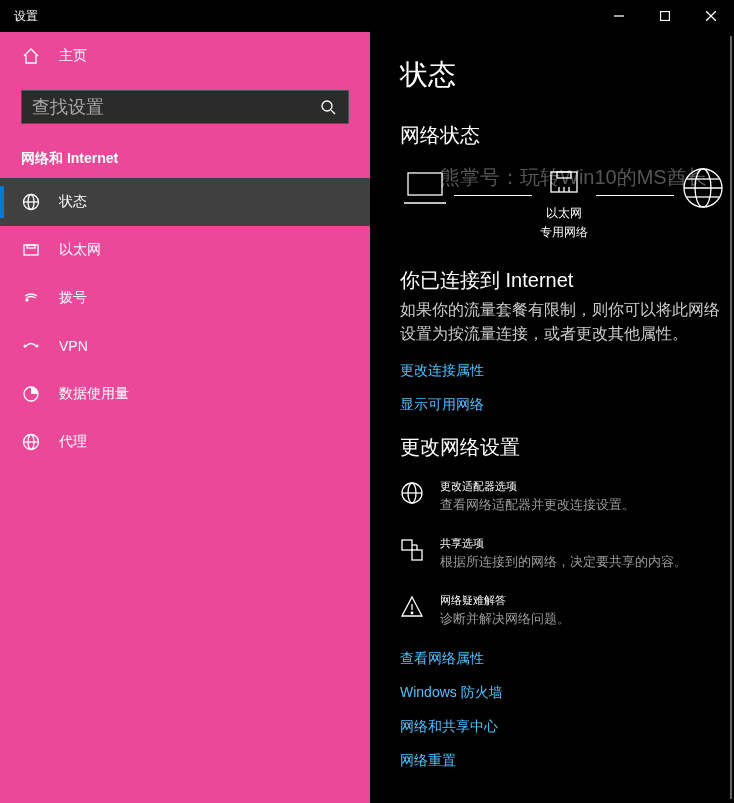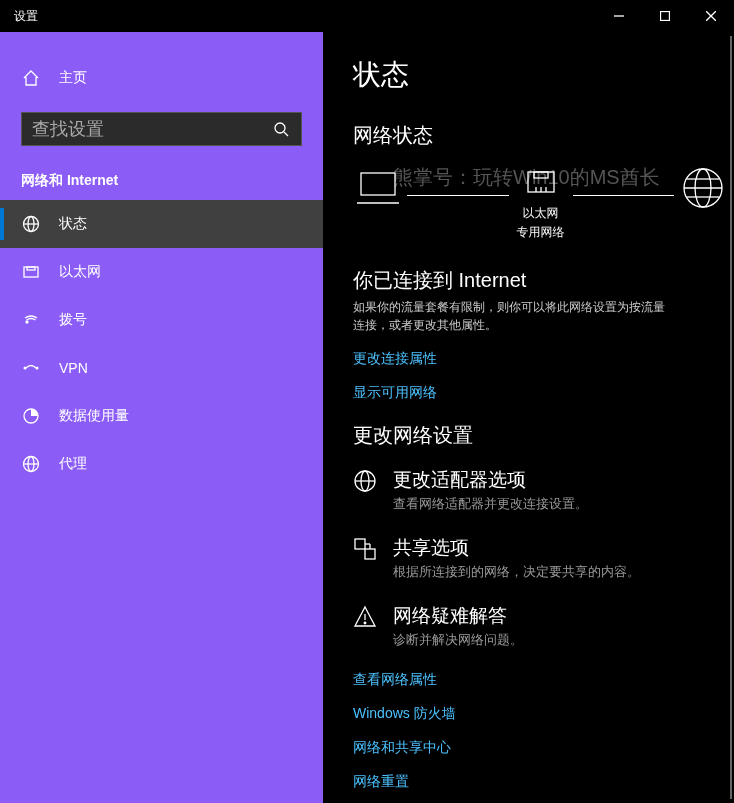--- a/index.html
+++ b/index.html
@@ -23,23 +23,22 @@
     color: #fff;
   }
   .titlebar-spacer { flex: 1; }
   .titlebar-btn {
     width: 46px; height: 32px;
     display: flex; align-items: center; justify-content: center;
     color: #fff;
   }
   .content-row { display: flex; flex: 1; min-height: 0; }
   .sidebar {
-    width: 323px;
-    background: #8b5cf6;
-    padding-top: 22px;
+    width: 370px;
+    background: #ec4899;
     display: flex;
     flex-direction: column;
   }
   .home-row {
     display: flex; align-items: center;
     height: 48px;
     padding-left: 21px;
     gap: 18px;
     margin-bottom: 10px;
   }
@@ -106,25 +105,25 @@
     position: relative;
   }
   .diag-line {
     flex: 1; height: 1px; background: #fff; margin: 0 8px 20px 8px;
   }
   .diag-col { display:flex; flex-direction:column; align-items:center; gap:6px; font-size:12px; }
   .watermark {
     position:absolute; top: 132px; left: 70px; color:#555; font-size:20px; pointer-events:none;
   }
   .subhead { font-size: 20px; font-weight: 400; margin-top: 24px; margin-bottom: 4px;}
-  .body-text { color:#ccc; line-height:1.5; font-size:12px; margin-bottom:16px; max-width:320px;}
+  .body-text { color:#ccc; line-height:1.5; font-size:16px; margin-bottom:16px; max-width:320px;}
   .link { color:#4cc2ff; font-size:14px; margin: 16px 0 16px 0; display:block;}
   .option-row { display:flex; gap:16px; margin-bottom:22px; max-width: 340px;}
   .option-row .icon { flex-shrink:0; width:24px; height:24px; margin-top:2px;}
-  .option-title { font-size:19px; }
+  .option-title { font-size:11px; }
   .option-desc { font-size:13px; color:#999; margin-top:2px;}
   .scroll-ind {
     position: absolute; right:2px; top:4px; bottom:4px; width:2px; background:#666;
   }
   svg { stroke:#fff; fill:none; stroke-width:1.3; }
 </style>
 </head>
 <body>
 
 <div class="titlebar">

